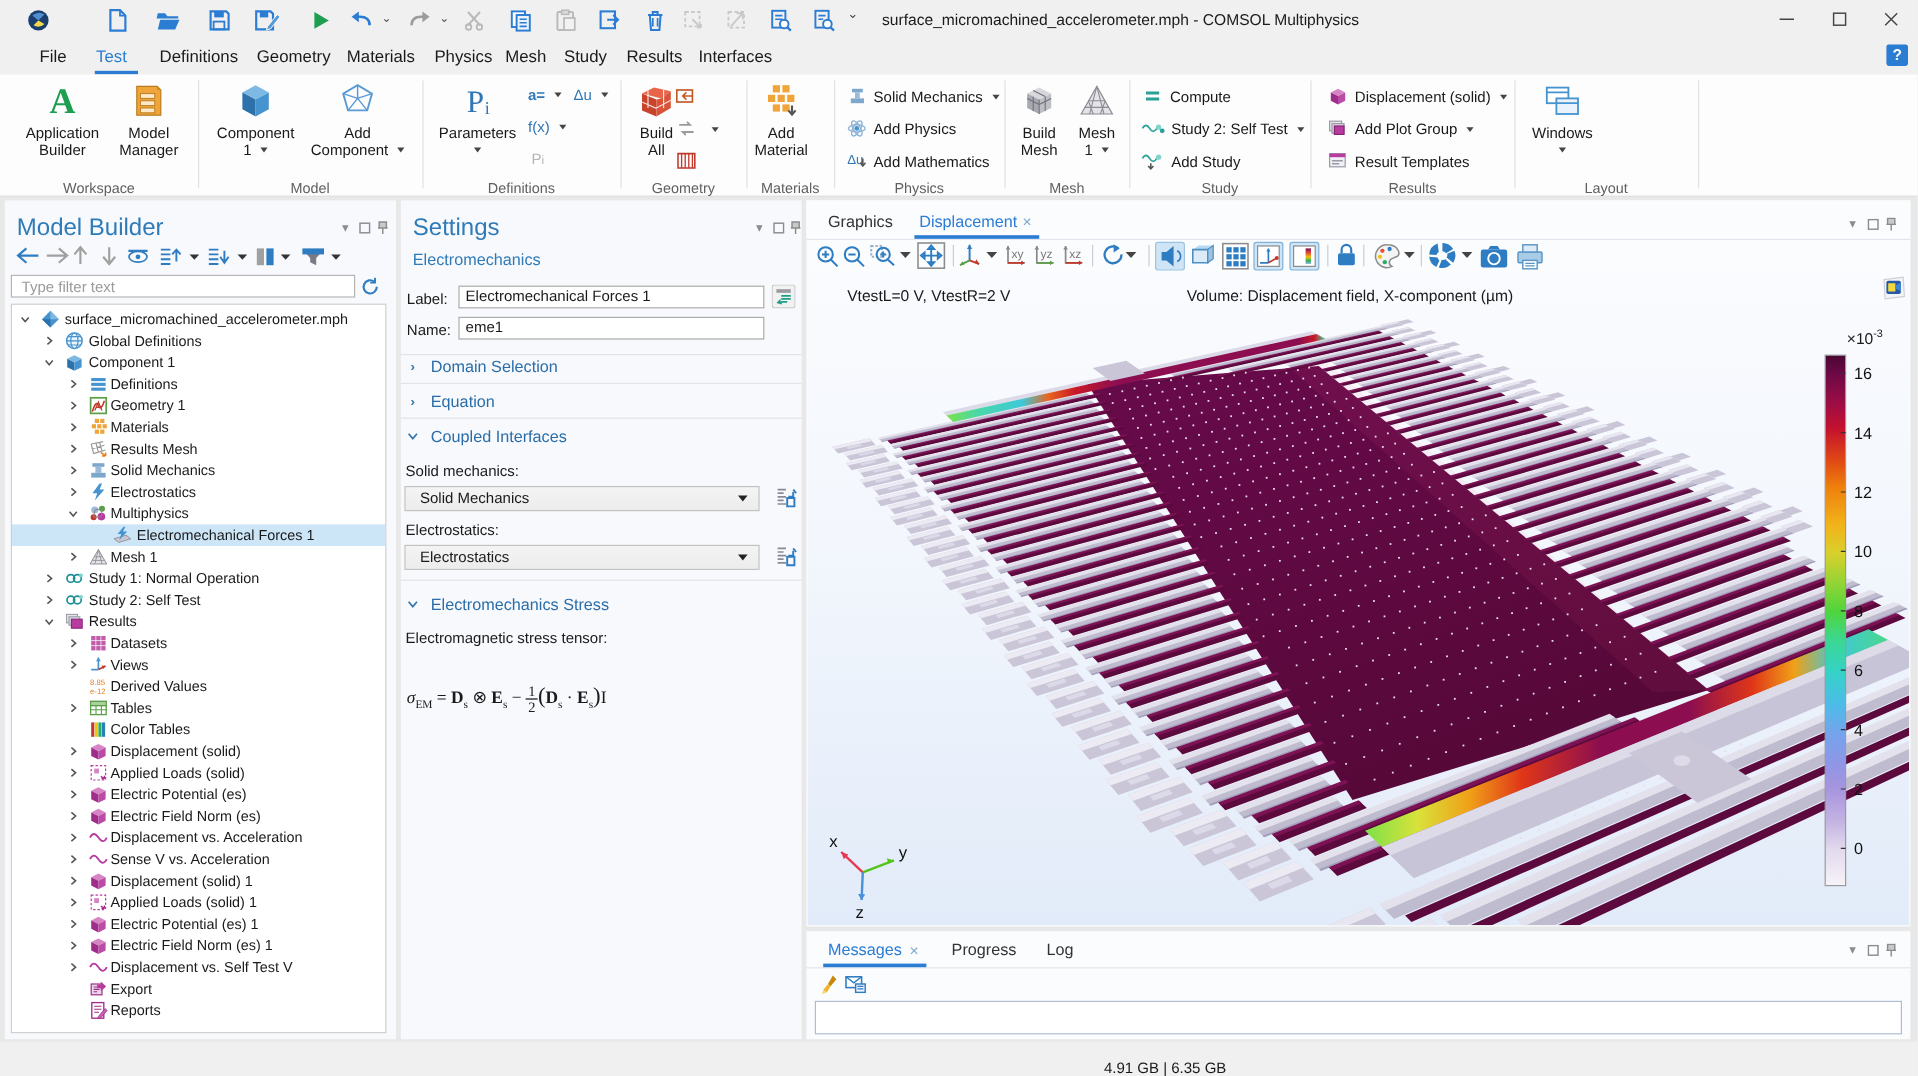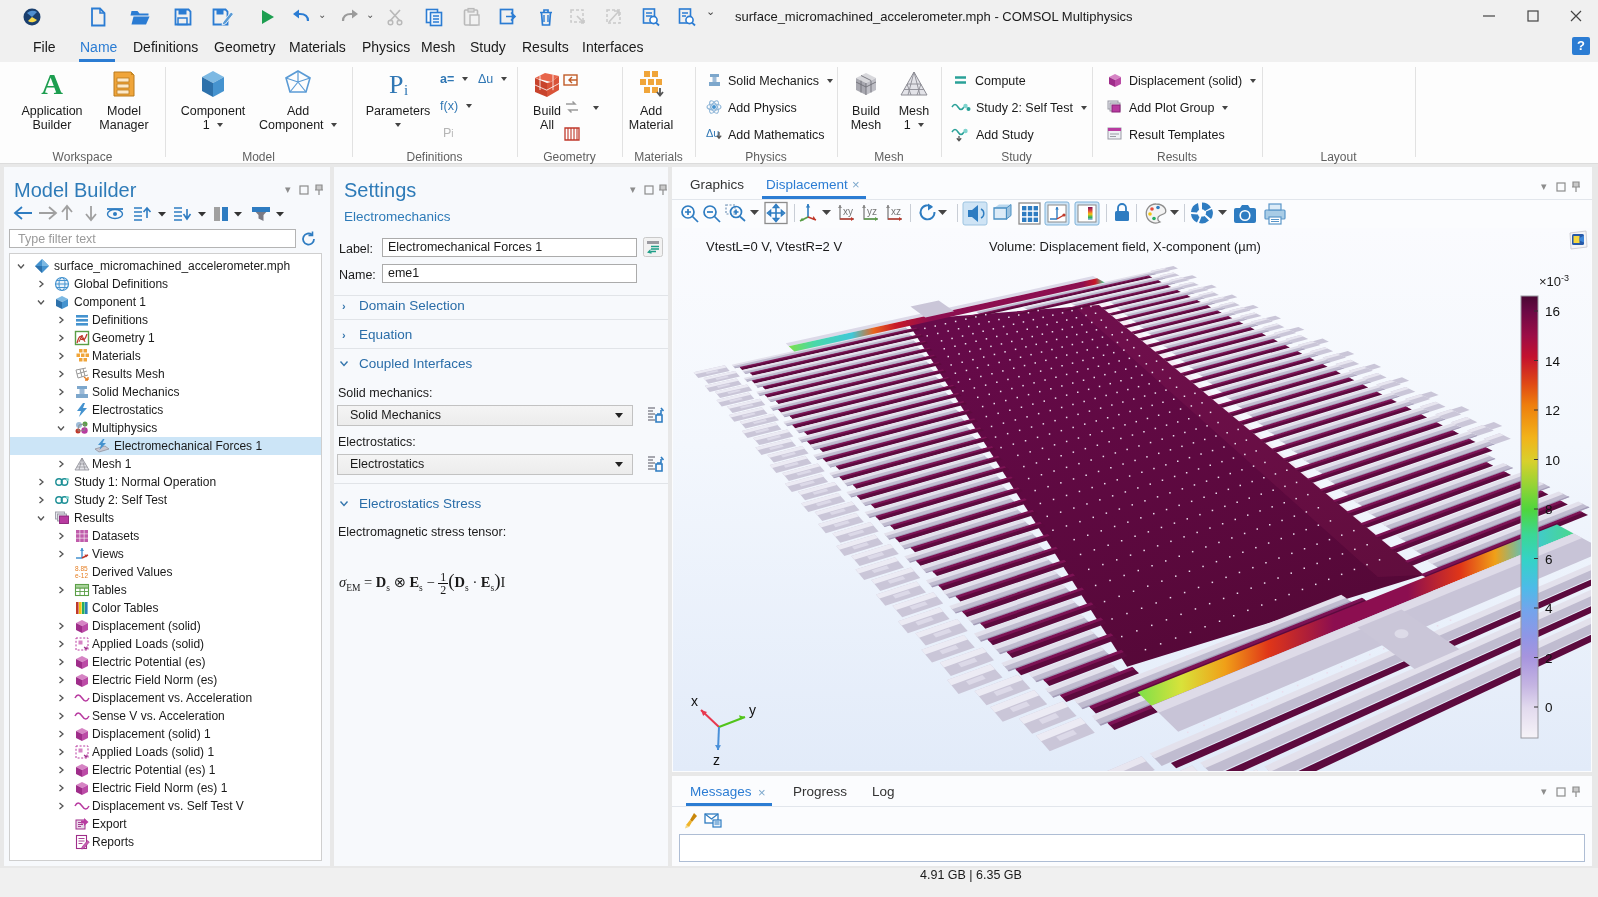--- a/index.html
+++ b/index.html
@@ -153,21 +153,21 @@
       </svg>
     <svg class="ticon" style="left:1525px;top:8px;width:16px;height:16px" viewBox="0 0 16 16">
         <rect x="3" y="3" width="10" height="10" fill="none" stroke="#444" stroke-width="1.2"></rect>
       </svg>
     <svg class="ticon" style="left:1568px;top:8px;width:16px;height:16px" viewBox="0 0 16 16">
         <path d="M3 3 L13 13 M13 3 L3 13" stroke="#444" stroke-width="1.2"></path>
       </svg>
   </div>
   <div id="menubar">
     <span class="menu-item" style="left:33px">File</span>
-    <span class="menu-item active" style="left:80px">Name</span>
+    <span class="menu-item active" style="left:80px">Test</span>
     <span class="menu-item" style="left:133px">Definitions</span>
     <span class="menu-item" style="left:214px">Geometry</span>
     <span class="menu-item" style="left:289px">Materials</span>
     <span class="menu-item" style="left:362px">Physics</span>
     <span class="menu-item" style="left:421px">Mesh</span>
     <span class="menu-item" style="left:470px">Study</span>
     <span class="menu-item" style="left:522px">Results</span>
     <span class="menu-item" style="left:582px">Interfaces</span>
     <div id="home-underline"></div>
     <div id="help-btn">?</div>
@@ -296,20 +296,26 @@
     <div class="rsmall" style="left:1106px;top:37px"><svg width="18" height="16" viewBox="0 0 18 16">
           <rect x="2" y="2" width="10" height="8" fill="#e8e8ee" stroke="#9a9aa5" stroke-width="1"></rect>
           <rect x="4" y="4" width="10" height="8" fill="#dcdce4" stroke="#9a9aa5" stroke-width="1"></rect>
           <rect x="6" y="6" width="8" height="7" fill="#b83ba0" stroke="#8a2278" stroke-width="1"></rect>
         </svg>Add Plot Group <span class="caret"></span></div>
     <div class="rsmall" style="left:1106px;top:64px"><svg width="18" height="16" viewBox="0 0 18 16">
           <rect x="2" y="2" width="13" height="11" fill="#eef0f5" stroke="#9a9aa5" stroke-width="1"></rect>
           <rect x="2" y="2" width="13" height="3" fill="#b83ba0"></rect>
           <path d="M4 8 h9 M4 10.5 h6" stroke="#9a9aa5" stroke-width="1.2"></path>
         </svg>Result Templates</div>
+    <div class="rbig" style="left:1257px;width:90px"><svg class="ric" viewBox="0 0 32 32">
+          <rect x="3" y="5" width="18" height="13" fill="#fff" stroke="#4593cf" stroke-width="1.5"></rect>
+          <path d="M3 9 h18" stroke="#4593cf" stroke-width="1.5"></path>
+          <rect x="11" y="14" width="18" height="13" fill="#eaf3fb" stroke="#4593cf" stroke-width="1.5"></rect>
+          <path d="M11 18 h18" stroke="#4593cf" stroke-width="1.5"></path>
+        </svg>Windows<br><span class="caret" style="margin-left:0"></span></div>
   </div>
   <svg width="0" height="0" style="position:absolute">
       <defs>
     <g id="i-gem">
           <path d="M8 1 L15 8 L8 15 L1 8 Z" fill="#4593cf"></path>
           <path d="M8 1 L15 8 L8 8 Z" fill="#7db9e3"></path>
           <path d="M1 8 L8 8 L8 15 Z" fill="#2d71ab"></path>
         </g>
     <g id="i-globe">
           <circle cx="8" cy="8" r="6.5" fill="#eaf3fb" stroke="#4593cf" stroke-width="1.2"></circle>
@@ -806,21 +812,21 @@
     <div class="dropdown" style="left:3px;top:287px;width:296px;height:21px">Electrostatics<span class="arr"></span></div>
     <svg style="position:absolute;left:313px;top:288px" width="17" height="18" viewBox="0 0 17 18">
         <path d="M1 2 h7 M1 5 h5 M1 8 h7 M1 11 h5 M1 14 h7" stroke="#8a8a94" stroke-width="1.4"></path>
         <path d="M10 8 h4 v-4 M14 2 l2.5 3" fill="none" stroke="#2e7cc1" stroke-width="1.6"></path>
         <path d="M9 9 h6 v7 h-6z" fill="none" stroke="#2e7cc1" stroke-width="1.6"></path>
       </svg>
     <div class="sec-line" style="top:316px"></div>
     <svg class="sec-chev" style="left:5px;top:333px" width="10" height="8" viewBox="0 0 10 8">
         <path d="M1.5 1.5 L5 5.5 L8.5 1.5" fill="none" stroke="#3576ad" stroke-width="1.4"></path>
       </svg>
-    <div class="sec-head" style="left:25px;top:329px">Electrostatics Stress</div>
+    <div class="sec-head" style="left:25px;top:329px">Electromechanics Stress</div>
     <div class="set-label" style="left:4px;top:358px">Electromagnetic stress tensor:</div>
     <div style="position:absolute;left:5px;top:403px;font-size:14.5px;font-family:'Liberation Serif',serif">
       <i>σ</i><sub style="font-size:9.5px">EM</sub> = <b>D</b><sub style="font-size:9.5px">s</sub> ⊗ <b>E</b><sub style="font-size:9.5px">s</sub> − <span style="display:inline-block;vertical-align:-7px;text-align:center;font-size:12px;line-height:12px"><span style="display:block;border-bottom:1px solid #111;padding:0 2px">1</span><span style="display:block">2</span></span><span style="font-size:19px;font-weight:400">(</span><b>D</b><sub style="font-size:9.5px">s</sub> · <b>E</b><sub style="font-size:9.5px">s</sub><span style="font-size:19px">)</span>I
     </div>
   </div>
   <div id="panel-gfx" class="panel">
     <div id="gfx-tabs">
       <span class="gtab" style="left:18px">Graphics</span>
       <span class="gtab active" style="left:94px">Displacement</span>
       <span style="position:absolute;left:180px;top:10px;color:#7ba7cc;font-size:13px">×</span>
@@ -2209,15 +2215,15 @@
       </svg>
     <svg style="position:absolute;left:32px;top:37px" width="18" height="15" viewBox="0 0 18 15">
         <rect x="1" y="1" width="13" height="9" fill="#fff" stroke="#2e7cc1" stroke-width="1.3"></rect>
         <path d="M1 1 L7.5 6 L14 1" fill="none" stroke="#2e7cc1" stroke-width="1.2"></path>
         <rect x="9" y="7" width="8" height="7" fill="#eaf3fb" stroke="#2e7cc1" stroke-width="1.2"></rect>
         <path d="M10.5 9 h5 M10.5 11 h5" stroke="#2e7cc1" stroke-width="1"></path>
       </svg>
     <div id="msg-input"></div>
   </div>
   <div id="statusbar">
-    <span style="position:absolute; left:920px; top:0;">4.91 GB | 6.35 GB</span>
+    <span style="position:absolute; left:920px; top:15px;">4.91 GB | 6.35 GB</span>
   </div>
 </div>
 
 </body></html>

